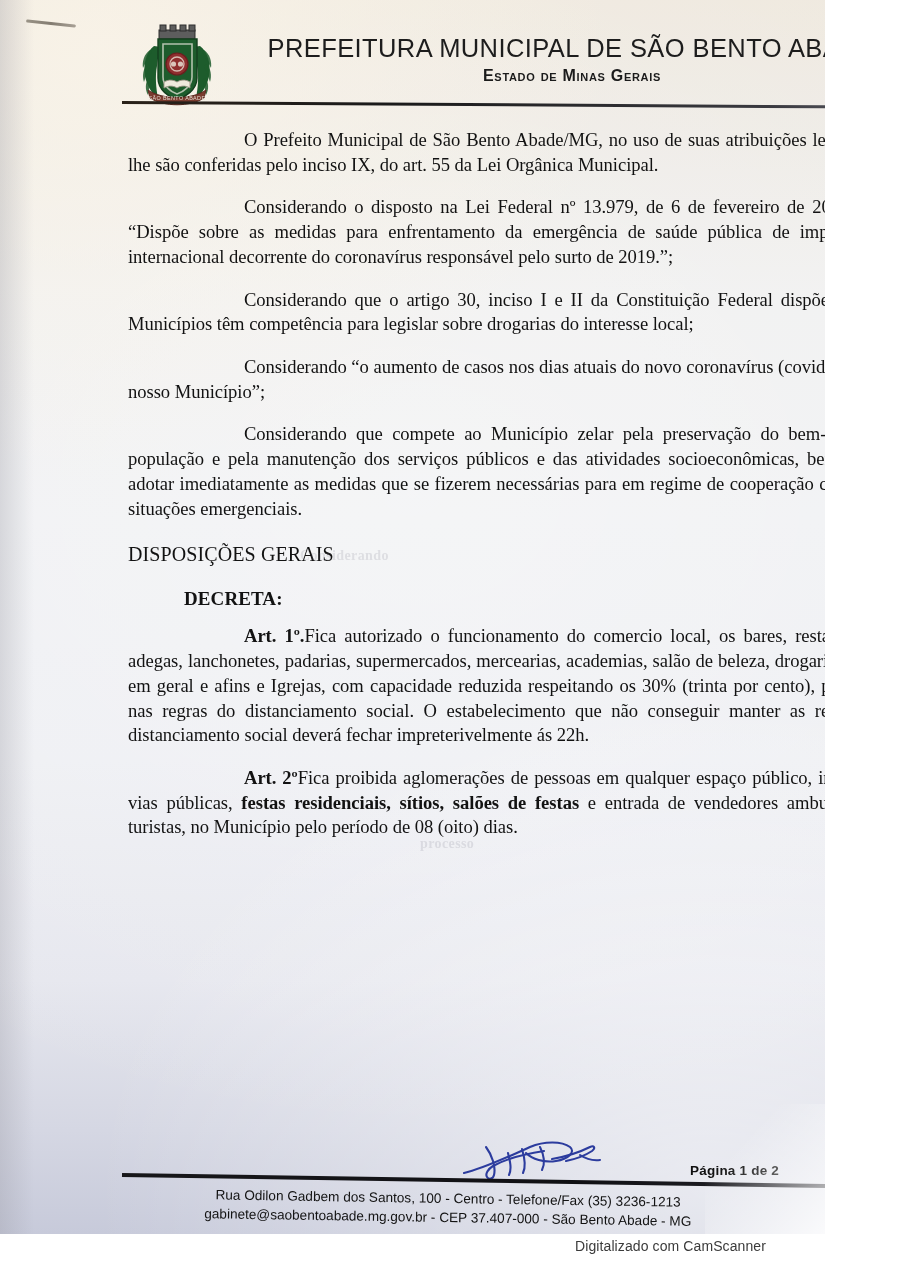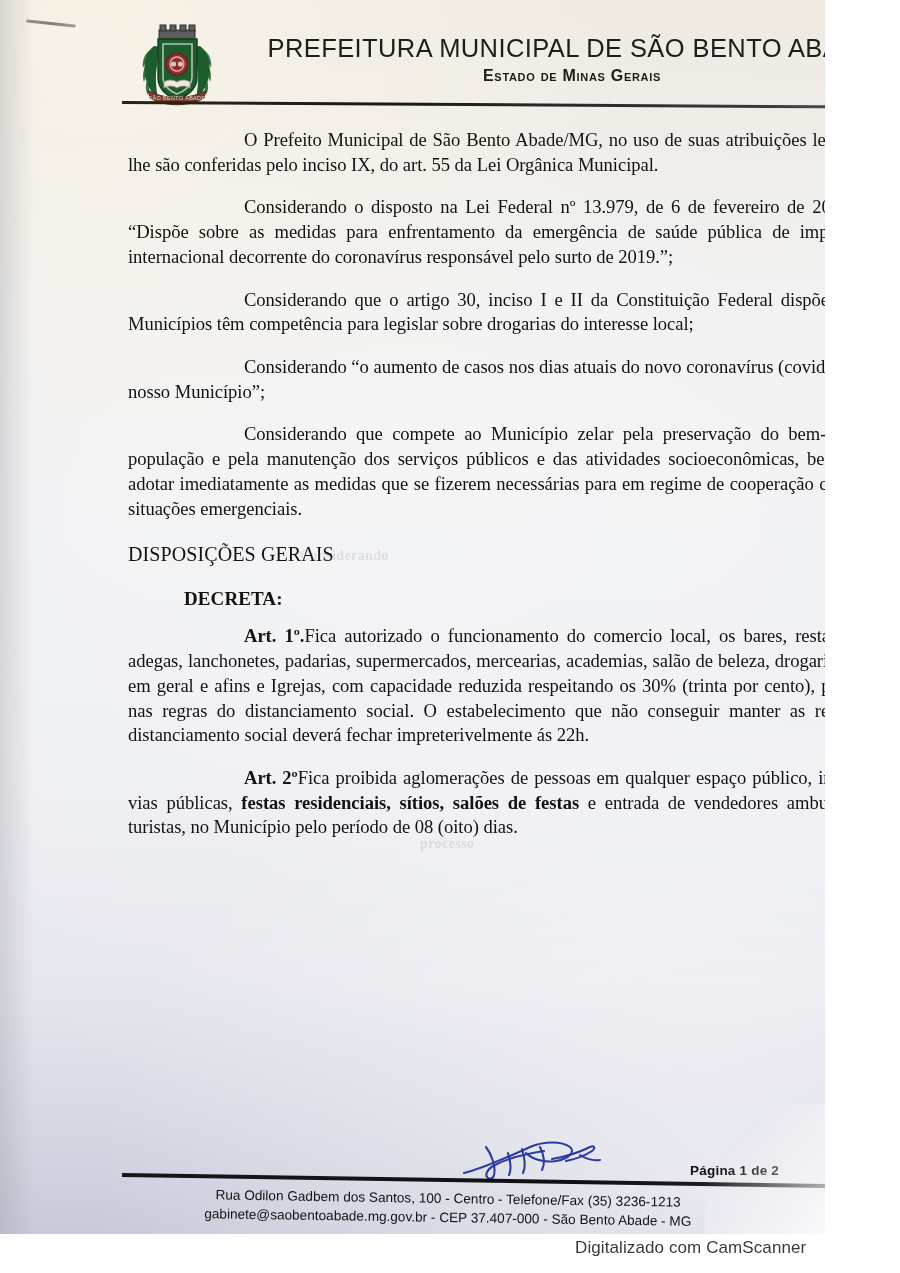--- a/index.html
+++ b/index.html
@@ -236,21 +236,21 @@
     top: 1234px;
     width: 900px;
     height: 39px;
     background: #ffffff;
   }
   #scanner-watermark {
     position: absolute;
     left: 575px;
     top: 1238px;
     font-family: "Liberation Sans", sans-serif;
-    font-size: 17px;
+    font-size: 14px;
     color: #3b3b3b;
     letter-spacing: .1px;
   }
 </style>
 </head>
 <body>
 
 <div id="scan-page">
 
   <div id="paper-sheen"></div>

